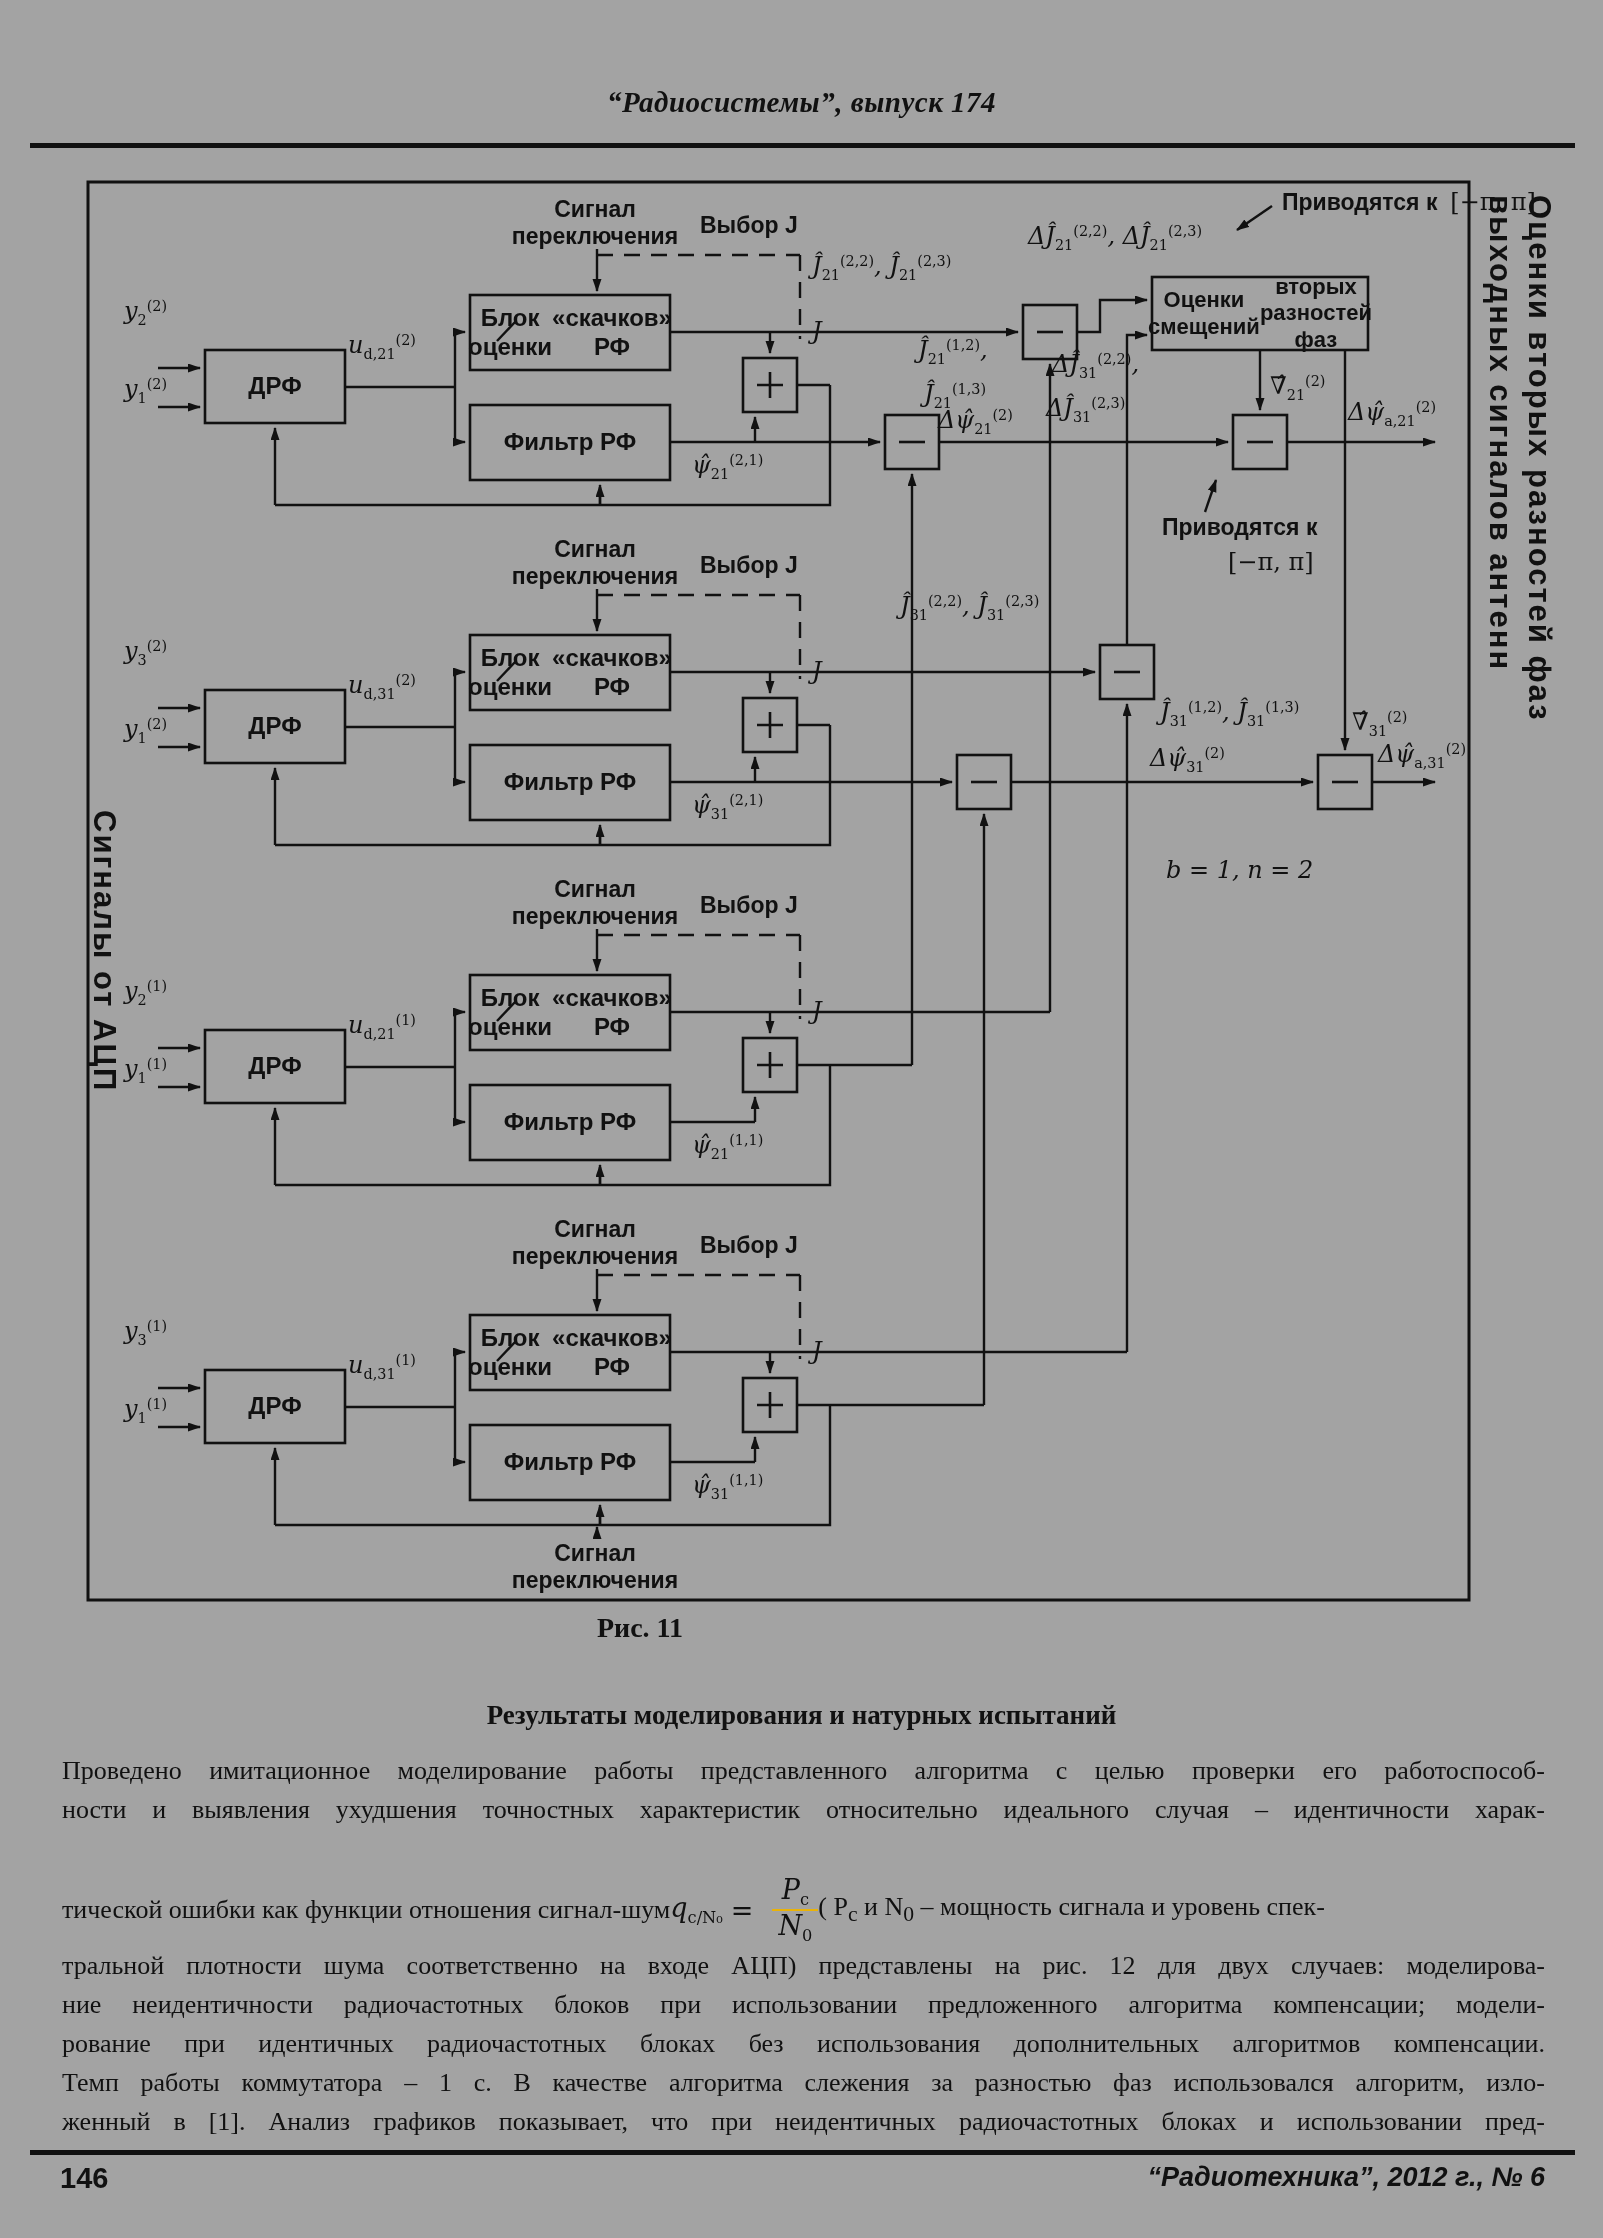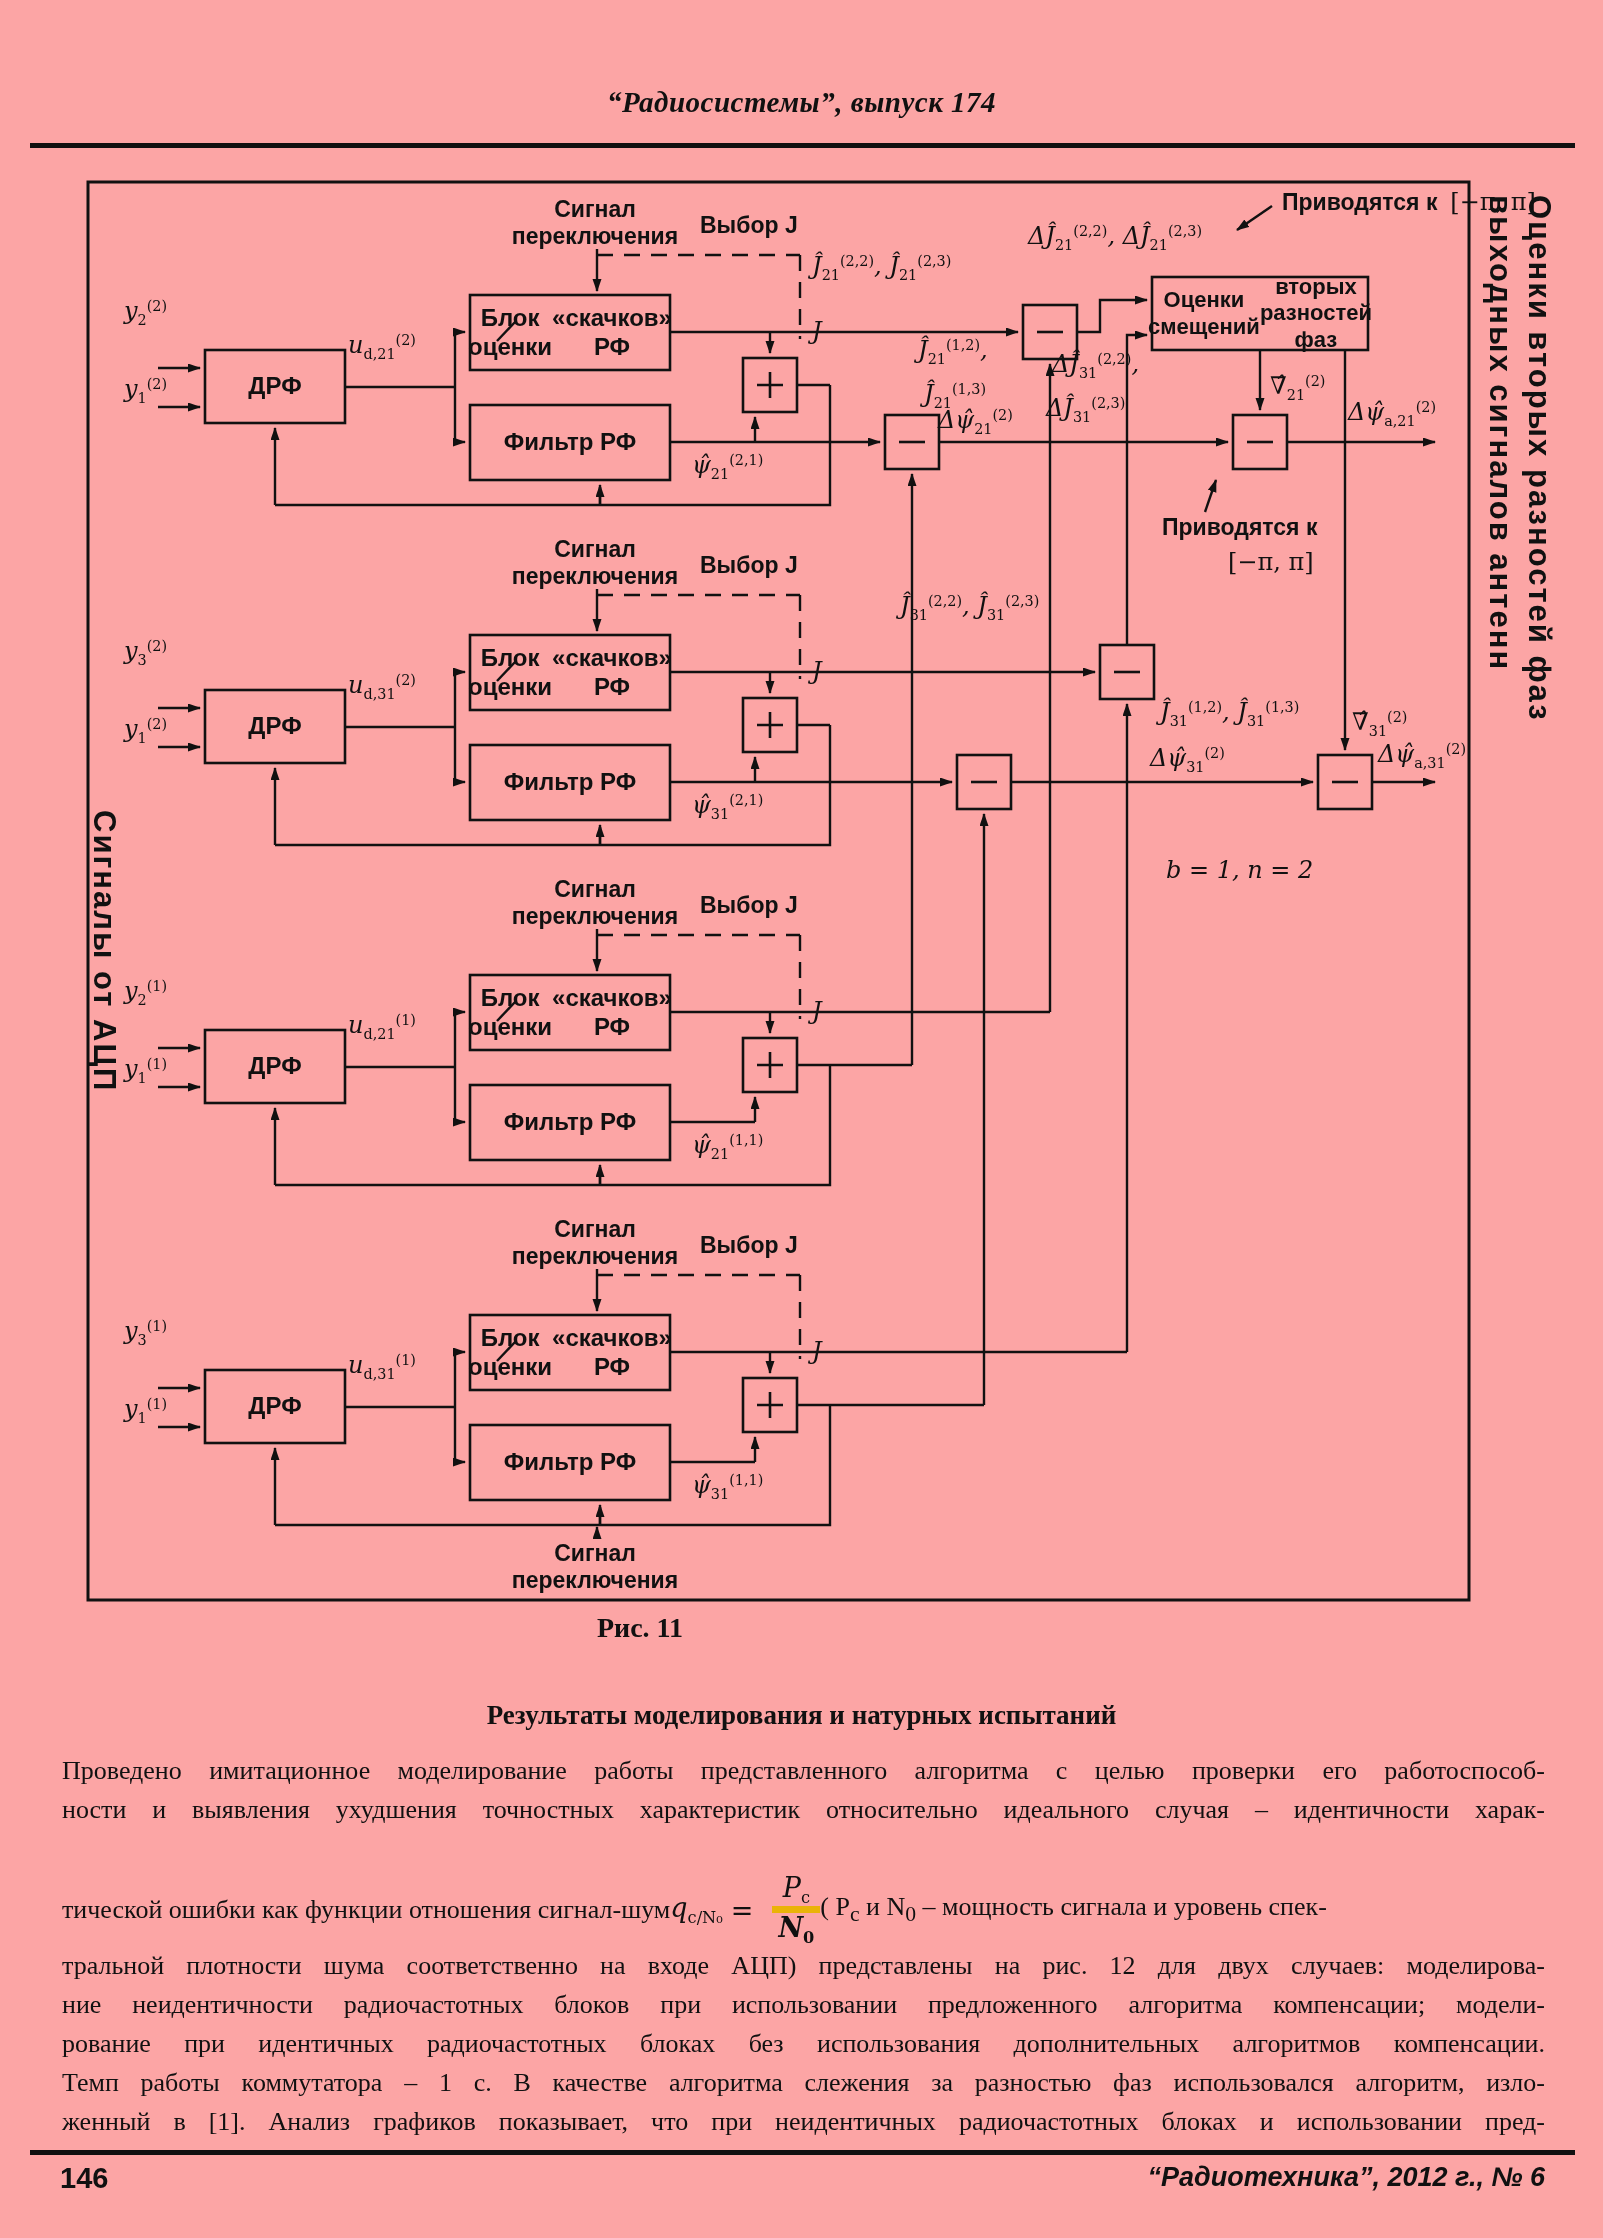--- a/index.html
+++ b/index.html
@@ -1,16 +1,16 @@
 <!DOCTYPE html>
 <html><head>
 <meta charset="utf-8">
 <style>
   html,body{margin:0;padding:0;background:#e8e8e4;}
-  #page{position:relative;width:1603px;height:2238px;background:#fca5a5;
+  #page{position:relative;width:1603px;height:2238px;background:#a3a3a3;
         font-family:"Liberation Serif",serif;color:#111;overflow:hidden;}
   
   .hrule{position:absolute;left:30px;width:1545px;height:5px;background:#111;}
   #header-title{position:absolute;left:0;top:86px;width:100%;text-align:center;
         font:italic 700 29px "Liberation Serif",serif;letter-spacing:.5px;}
   #footer-page{position:absolute;left:60px;top:2162px;font:700 29px "Liberation Sans",sans-serif;}
   #footer-journal{position:absolute;right:58px;top:2162px;font:italic 700 27px "Liberation Sans",sans-serif;}
   
   #fig{position:absolute;left:0;top:0;width:1603px;height:1660px;}
   #fig svg{position:absolute;left:0;top:0;}
@@ -27,21 +27,21 @@
         font:700 28px "Liberation Serif",serif;}
   
   #section-title{position:absolute;left:0;top:1700px;width:100%;text-align:center;
         font:700 27px "Liberation Serif",serif;}
   .bline{position:absolute;left:62px;width:1483px;font:26px/1.25 "Liberation Serif",serif;
         text-align:justify;text-align-last:justify;}
   #formula-line{position:absolute;left:62px;top:1872px;width:1483px;height:76px;
         display:flex;align-items:center;font:26px "Liberation Serif",serif;}
   .formula{display:inline-flex;align-items:center;gap:8px;font:italic 27px "DejaVu Serif",serif;}
   .frac{display:inline-flex;flex-direction:column;align-items:center;line-height:1.05;margin-left:11px;}
-  .frac .den{border-top:7px solid #eab308;padding:1px 6px 0 6px;font-weight:bold;}
+  .frac .den{border-top:2px solid #eab308;padding:1px 6px 0 6px;}
   .frac .num{padding:0 6px;}
 </style>
 </head>
 <body>
 <div id="page">
 
 <div id="header-title">“Радиосистемы”, выпуск 174</div>
 <div class="hrule" style="top:143px"></div>
 
 <div id="fig">

